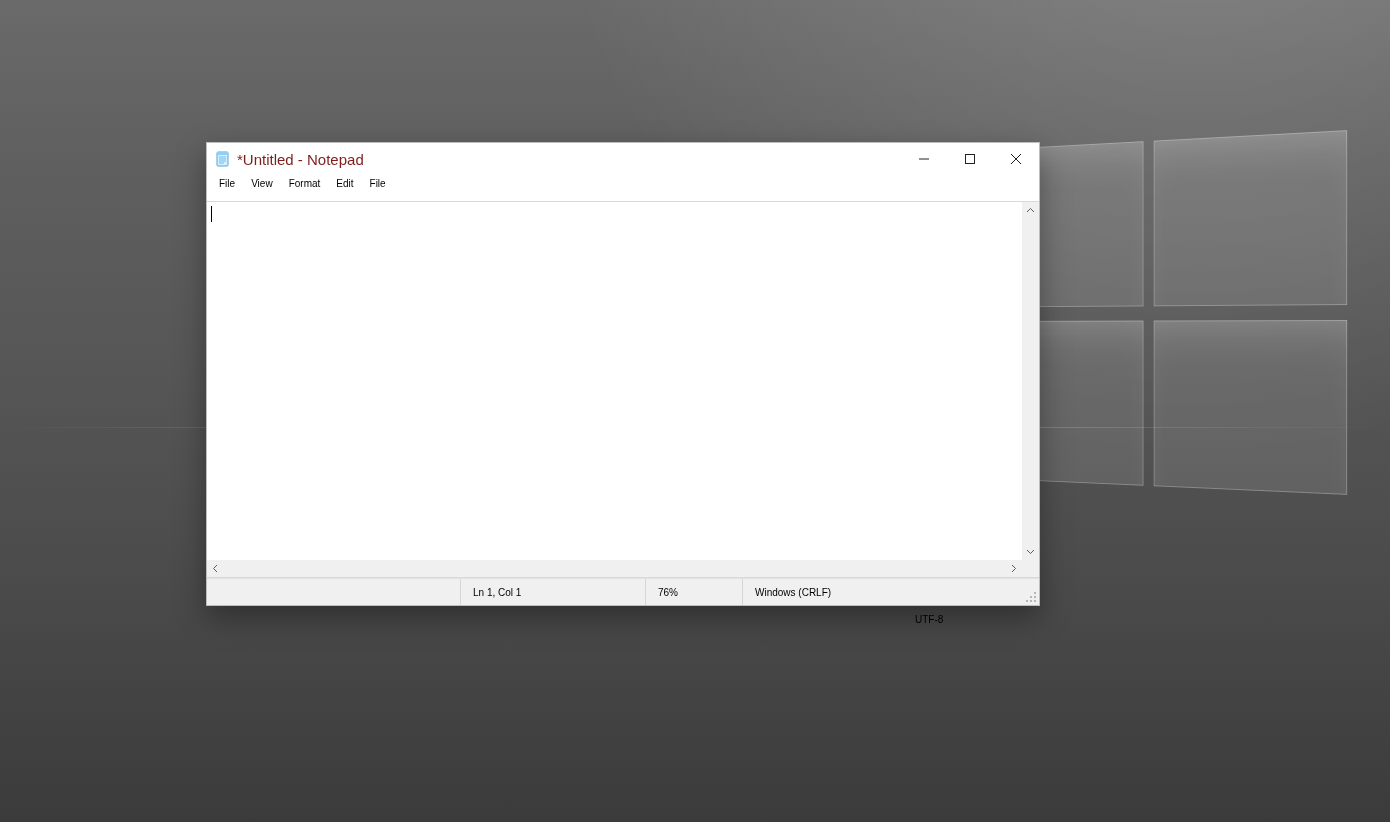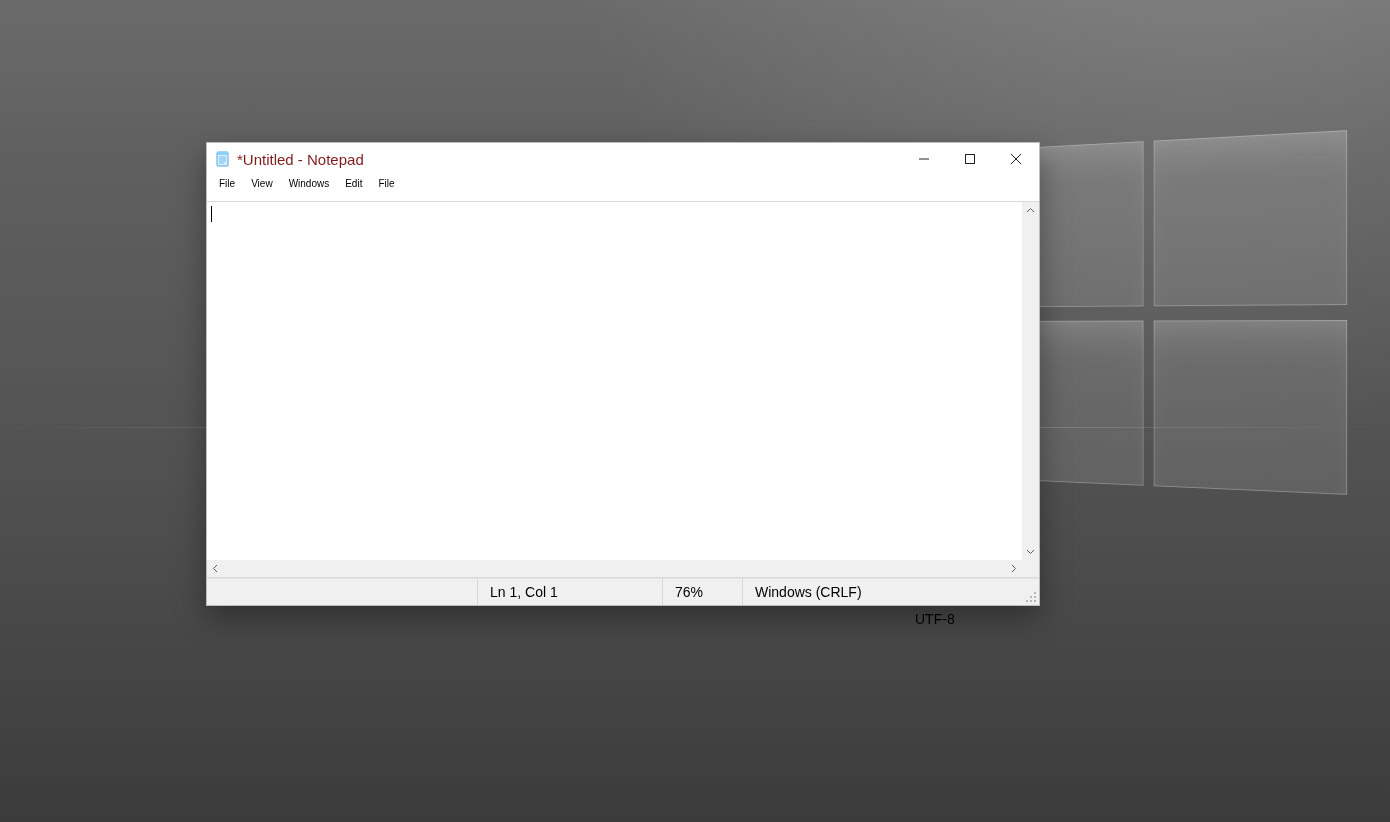--- a/index.html
+++ b/index.html
@@ -75,31 +75,31 @@
   .sb-btn svg{display:block;}
   .vscroll .up{top:0;left:0;}
   .vscroll .down{bottom:0;left:0;}
   .hscroll .left{left:0;top:0;}
   .hscroll .right{right:0;top:0;}
   .corner{grid-column:2;grid-row:2;background:#f0f0f0;}
 
   
   .statusbar{
     height:26px;flex:0 0 26px;background:#f0f0f0;
-    display:flex;align-items:stretch;font-size:14px;color:#000;
+    display:flex;align-items:stretch;font-size:10px;color:#000;
     border-top:1px solid #e2e2e2;
   }
   .statusbar .cell{
     display:flex;align-items:center;padding:0 12px;border-left:1px solid #d6d6d6;
   }
   .statusbar .cell:first-child{border-left:none;}
   .statusbar .spacer{flex:1 1 auto;border-left:none;}
   .statusbar .lncol{width:160px;}
   .statusbar .zoom{width:55px;}
-  .statusbar .eol{width:135px;}
+  .statusbar .eol{width:135px;margin-left:17px;}
   .statusbar .enc{width:95px;margin-top:40px;}
   .statusbar .grip{
     width:17px;border-left:none;padding:0;display:flex;align-items:flex-end;justify-content:flex-end;
   }
   .statusbar .grip svg{display:block;margin:0 2px 2px 0;}
 </style>
 </head>
 <body>
 
 <div class="desktop">
@@ -140,21 +140,21 @@
               <line x1="0" y1="0" x2="10" y2="10" stroke="currentColor" stroke-width="1"></line>
               <line x1="10" y1="0" x2="0" y2="10" stroke="currentColor" stroke-width="1"></line>
             </svg>
         </div>
       </div>
     </div>
 
     <div class="menubar">
       <div class="menu-item">File</div>
       <div class="menu-item">View</div>
-      <div class="menu-item">Windows</div>
+      <div class="menu-item">Format</div>
       <div class="menu-item">Edit</div>
       <div class="menu-item">File</div>
     </div>
 
     <div class="client">
       <div class="editor">
         <span class="caret"></span>
       </div>
       <div class="vscroll">
         <div class="sb-btn up">

